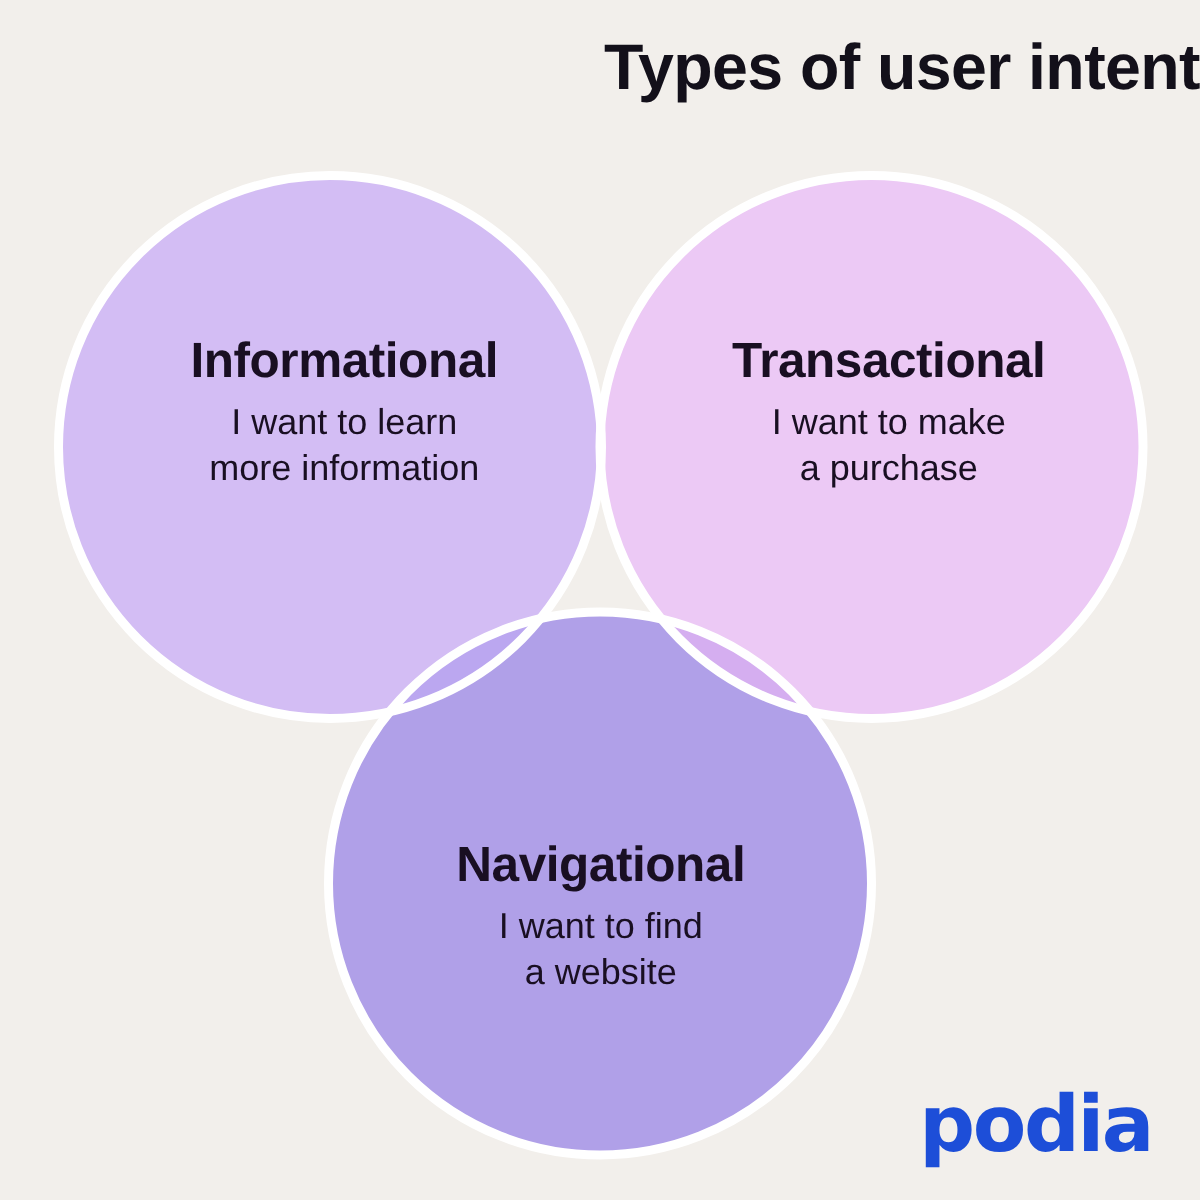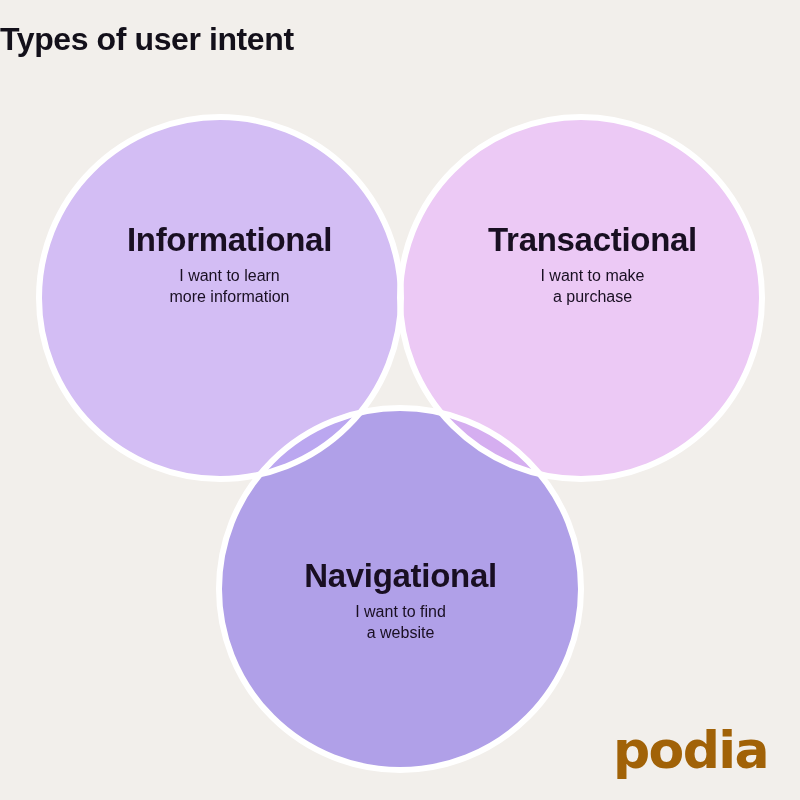--- a/index.html
+++ b/index.html
@@ -18,22 +18,22 @@
   #infographic {
     position: relative;
     width: 800px;
     height: 800px;
   }
   #page-title {
     position: absolute;
     top: 22px;
     left: 0;
     width: 800px;
-    text-align: left;
-    font-size: 32px;
+    text-align: right;
+    font-size: 43px;
     font-weight: bold;
     letter-spacing: -0.4px;
     color: #13101a;
     line-height: 1.1;
   }
   #venn-svg {
     position: absolute;
     top: 0;
     left: 0;
     width: 800px;
@@ -47,21 +47,21 @@
   }
   .venn-label .label-title {
     font-size: 33px;
     font-weight: bold;
     letter-spacing: -0.3px;
     line-height: 1.12;
     display: block;
     white-space: nowrap;
   }
   .venn-label .label-desc {
-    font-size: 16px;
+    font-size: 24px;
     font-weight: normal;
     line-height: 1.3;
     display: block;
     margin-top: 7px;
     white-space: pre-line;
   }
   #label-informational {
     left: 57px;
     top: 222px;
     width: 345px;
@@ -144,15 +144,15 @@
     <span class="label-desc">I want to find
 a website</span>
   </div>
 
   <div class="venn-label" id="label-transactional" style="color: rgb(25, 15, 34);">
     <span class="label-title">Transactional</span>
     <span class="label-desc">I want to make
 a purchase</span>
   </div>
 
-  <div id="brand-logo" style="color: #a16207;">podia</div>
+  <div id="brand-logo" style="color: #1d4ed8;">podia</div>
 
 </div>
 
 </body></html>

